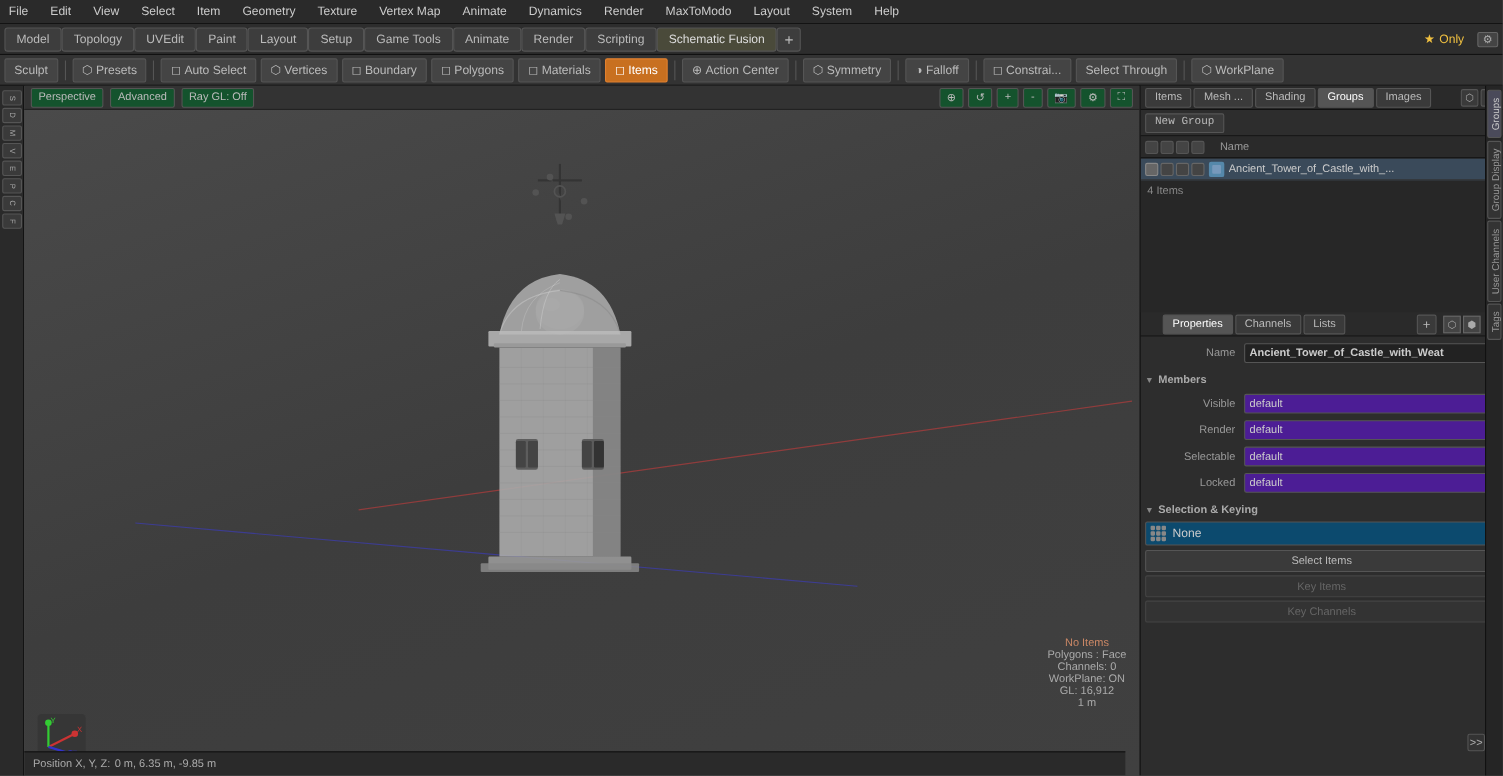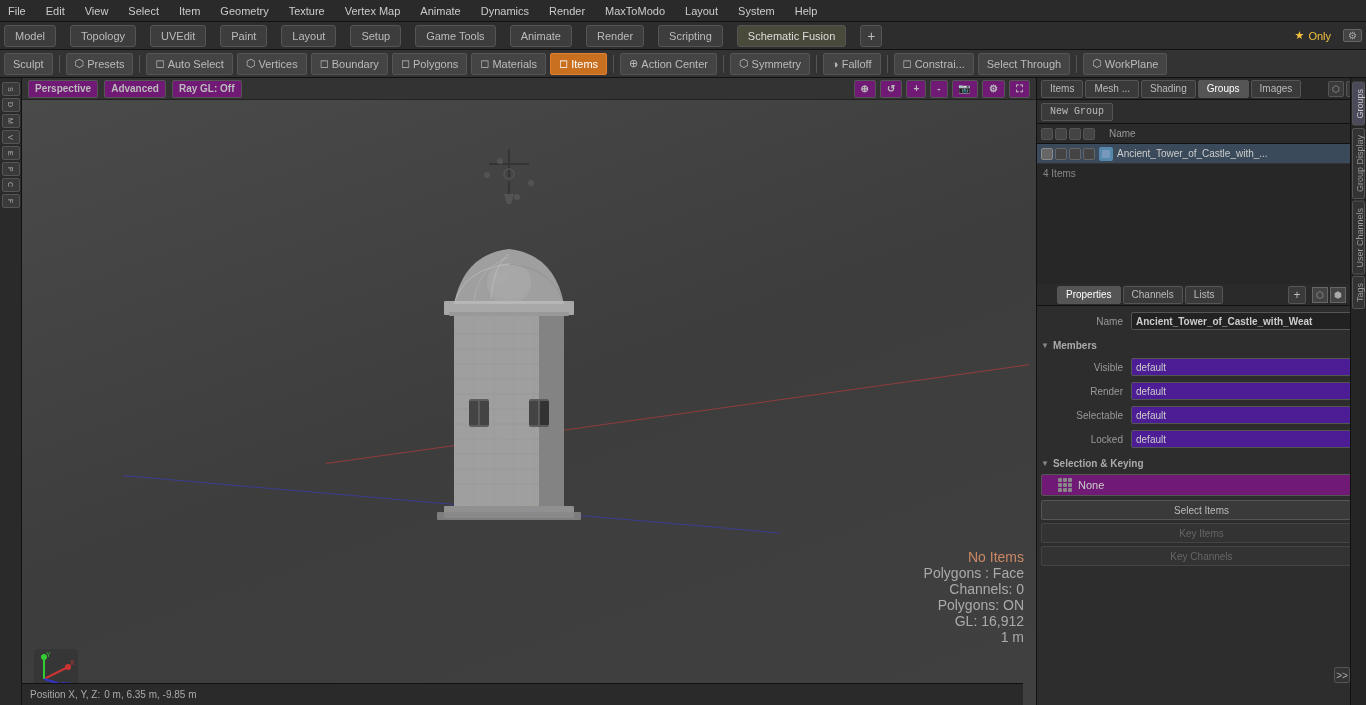--- a/index.html
+++ b/index.html
@@ -31,21 +31,21 @@
     }
 
     
     #tab-bar {
       display: flex;
       align-items: center;
       background: #2d2d2d;
       height: 28px;
       border-bottom: 1px solid #111;
       padding: 0 4px;
-      gap: 14px;
+      gap: 0;
     }
     .tab-btn {
       height: 22px;
       padding: 0 10px;
       background: #3d3d3d;
       color: #bbb;
       border: 1px solid #555;
       border-radius: 3px;
       cursor: pointer;
       font-size: 11px;
@@ -163,29 +163,28 @@
       align-items: center;
       background: #333;
       height: 22px;
       border-bottom: 1px solid #222;
       padding: 0 6px;
       gap: 6px;
     }
     .vp-header-btn {
       padding: 0 6px;
       height: 18px;
-      background: #701a75;
+      background: #14532d;
       border: 1px solid #555;
       border-radius: 2px;
       color: #bbb;
       font-size: 10px;
       cursor: pointer;
       display: flex;
       align-items: center;
-      font-weight: bold;
     }
     #viewport-canvas {
       width: 100%;
       height: calc(100% - 22px);
       position: relative;
       background: linear-gradient(160deg, #4a4a4a 0%, #3d3d3d 50%, #404040 100%);
     }
     
     #viewport-canvas::before {
       content: '';
@@ -227,22 +226,22 @@
       transform: translate(-50%, -55%);
       width: 220px;
       height: 480px;
     }
 
     
     #viewport-info {
       position: absolute;
       bottom: 60px;
       right: 12px;
-      text-align: right;
-      font-size: 14px;
+      text-align: center;
+      font-size: 10px;
       color: #cc8866;
     }
     #viewport-info .info-label {
       color: #cc8866;
     }
     #viewport-info .info-value {
       color: #aaa;
     }
 
     
@@ -501,24 +500,24 @@
     }
     .section-title {
       color: #aaa;
       font-size: 10px;
       font-weight: bold;
     }
     .keying-none-btn {
       display: flex;
       align-items: center;
       height: 22px;
-      background: #701a75;
-      border: 1px solid #555;
-      border-radius: 2px;
-      padding: 0 16px;
+      background: #0c4a6e;
+      border: 1px solid #555;
+      border-radius: 2px;
+      padding: 0 4px;
       margin-bottom: 4px;
       cursor: pointer;
       gap: 6px;
     }
     .keying-grid-icon {
       width: 14px;
       height: 14px;
       display: grid;
       grid-template-columns: repeat(3, 4px);
       grid-template-rows: repeat(3, 4px);
@@ -784,21 +783,21 @@
 
           <rect x="45" y="367" width="130" height="12" rx="1" fill="#999" opacity="0.9"></rect>
           <rect x="38" y="373" width="144" height="8" rx="1" fill="#888" opacity="0.85"></rect>
         </svg>
       </div>
 
       <div id="viewport-info">
         <div class="info-label">No Items</div>
         <div class="info-value">Polygons : Face</div>
         <div class="info-value">Channels: 0</div>
-        <div class="info-value">Polygons: ON</div>
+        <div class="info-value">WorkPlane: ON</div>
         <div class="info-value">GL: 16,912</div>
         <div class="info-value">1 m</div>
       </div>
 
       <div id="axis-gizmo">
         <svg viewBox="0 0 44 44" width="44" height="44" xmlns="http://www.w3.org/2000/svg">
           <rect x="0" y="0" width="44" height="44" rx="4" fill="#333" opacity="0.7"></rect>
 
           <line x1="10" y1="30" x2="34" y2="18" stroke="#cc3333" stroke-width="2"></line>
           <circle cx="34" cy="18" r="3" fill="#cc3333"></circle>

